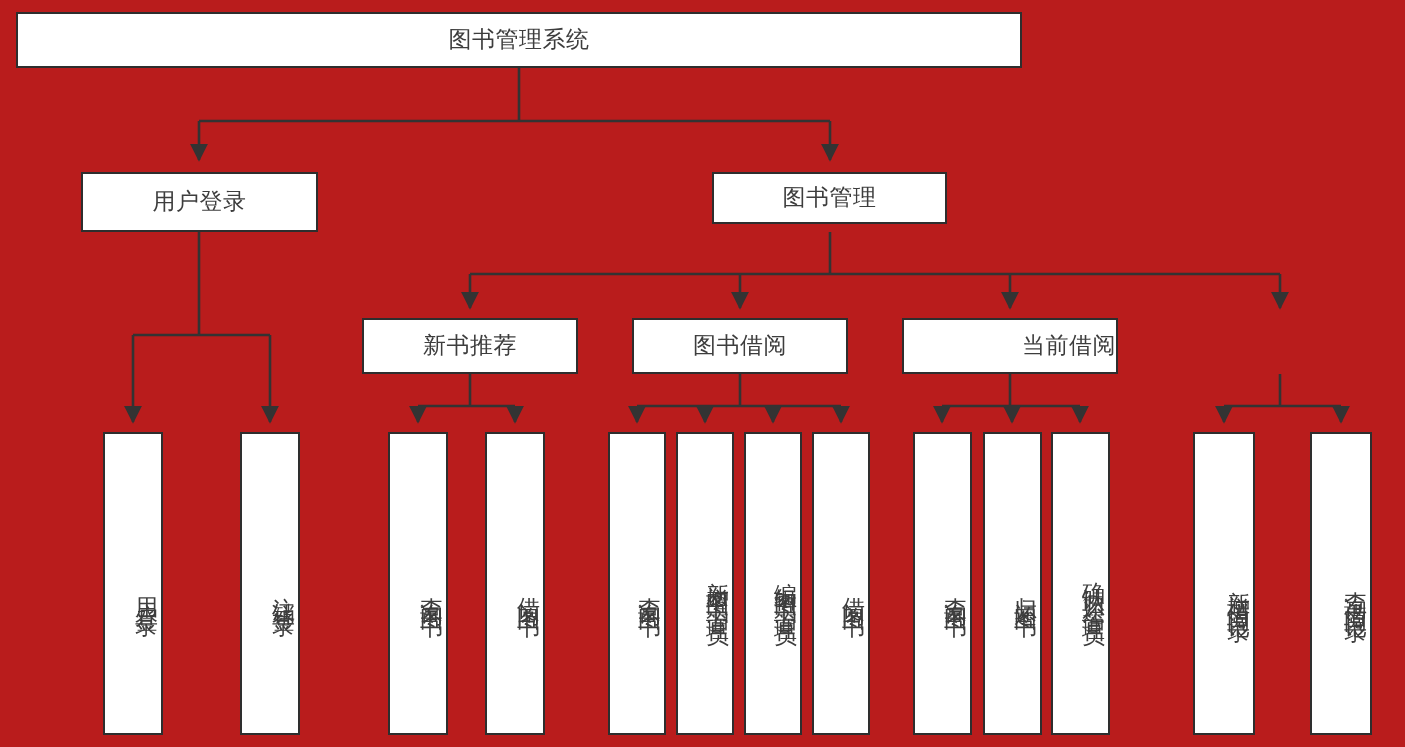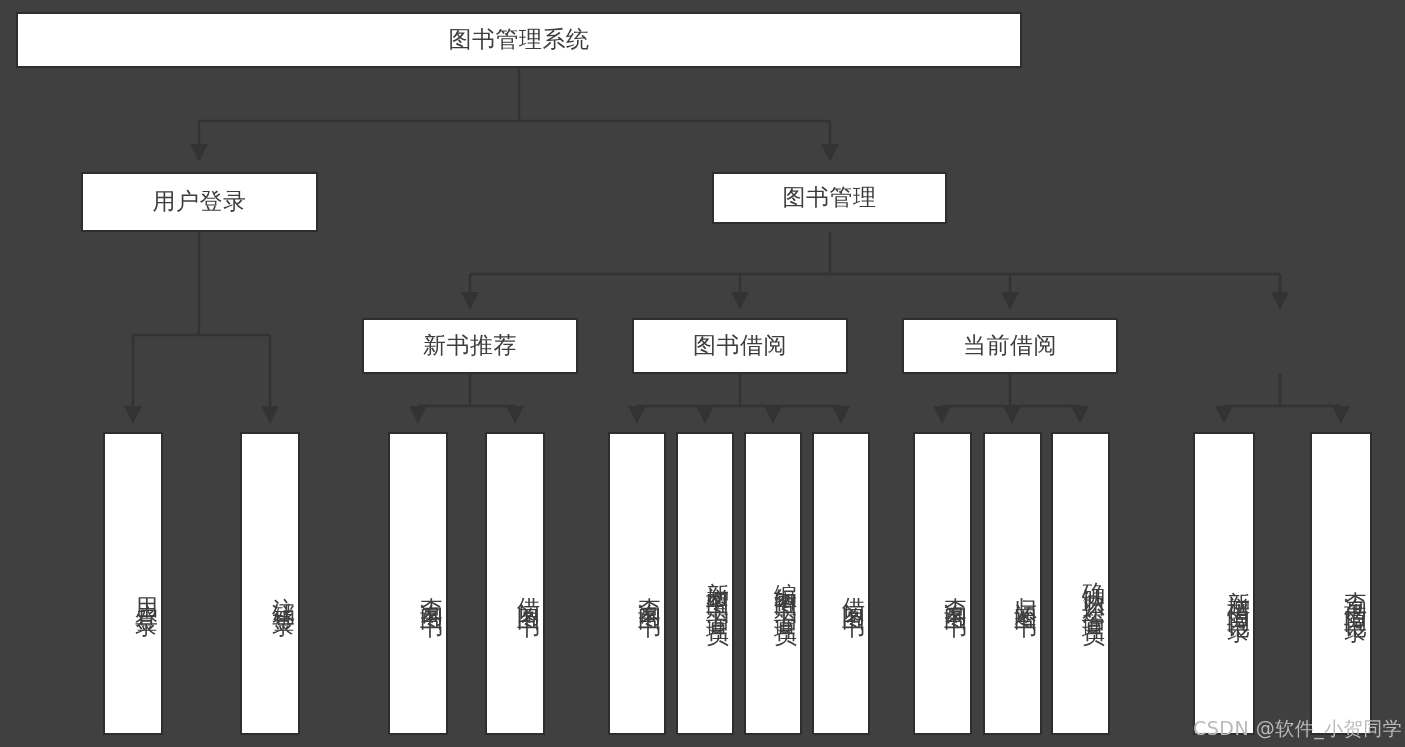--- a/index.html
+++ b/index.html
@@ -61,21 +61,21 @@
     position: absolute;
     font-size: 19px;
     color: #b9b9b9;
     white-space: nowrap;
     letter-spacing: 0.5px;
   }
 </style>
 </head>
 <body>
 
-<div id="canvas" style="background: #404040;">
+<div id="canvas" style="background: #b91c1c;">
 
   <svg class="edges" viewBox="0 0 1405 747" xmlns="http://www.w3.org/2000/svg">
     <defs>
       <marker id="arrow" viewBox="0 0 10 10" refX="9" refY="5" markerWidth="7" markerHeight="7" orient="auto-start-reverse">
         <path d="M 0 0 L 10 5 L 0 10 z" fill="#333333"></path>
       </marker>
     </defs>
     <g stroke="#333333" stroke-width="2.6" fill="none">
 
       <path d="M 519 68 L 519 121"></path>
@@ -130,21 +130,21 @@
   <div class="node horiz" style="left: 712px; top: 172px; width: 235px; height: 52px; border-color: rgb(46, 46, 46); background: rgb(255, 255, 255); color: rgb(61, 61, 61);">
     <span class="label">图书管理</span>
   </div>
 
   <div class="node horiz" style="left: 632px; top: 318px; width: 216px; height: 56px; border-color: rgb(46, 46, 46); background: rgb(255, 255, 255); color: rgb(61, 61, 61);">
     <span class="label">图书借阅</span>
   </div>
   <div class="node horiz" style="left: 362px; top: 318px; width: 216px; height: 56px; border-color: rgb(46, 46, 46); background: rgb(255, 255, 255); color: rgb(61, 61, 61);">
     <span class="label">新书推荐</span>
   </div>
-  <div class="node horiz" style="left: 902px; top: 318px; width: 216px; height: 56px; border-color: rgb(46, 46, 46); background: rgb(255, 255, 255); color: rgb(61, 61, 61);">
+  <div class="node horiz" style="left: 902px; top: 318px; width: 216px; height: 56px; border-color: rgb(46, 46, 46); background: rgb(255, 255, 255); color: rgb(61, 61, 61); justify-content: flex-end;">
     <span class="label">当前借阅</span>
   </div>
 
   <div class="node vert" style="left: 103px; top: 432px; width: 60px; height: 303px; border-color: rgb(46, 46, 46); background: rgb(255, 255, 255); color: rgb(61, 61, 61);">
     <span class="label">用户登录</span>
   </div>
   <div class="node vert" style="left: 240px; top: 432px; width: 60px; height: 303px; border-color: rgb(46, 46, 46); background: rgb(255, 255, 255); color: rgb(61, 61, 61);">
     <span class="label">注销登录</span>
   </div>
   <div class="node vert" style="left: 388px; top: 432px; width: 60px; height: 303px; border-color: rgb(46, 46, 46); background: rgb(255, 255, 255); color: rgb(61, 61, 61);">
@@ -174,15 +174,14 @@
   <div class="node vert" style="left: 1051px; top: 432px; width: 59px; height: 303px; border-color: rgb(46, 46, 46); background: rgb(255, 255, 255); color: rgb(61, 61, 61);">
     <span class="label">确认归还（管理员）</span>
   </div>
   <div class="node vert" style="left: 1193px; top: 432px; width: 62px; height: 303px; border-color: rgb(46, 46, 46); background: rgb(255, 255, 255); color: rgb(61, 61, 61);">
     <span class="label">新增借阅记录</span>
   </div>
   <div class="node vert" style="left: 1310px; top: 432px; width: 62px; height: 303px; border-color: rgb(46, 46, 46); background: rgb(255, 255, 255); color: rgb(61, 61, 61);">
     <span class="label">查询借阅记录</span>
   </div>
 
-  <div class="watermark" style="left: 1193px; top: 716px; color: rgb(185, 185, 185);">CSDN @软件_小贺同学</div>
 
 </div>
 
 </body></html>

